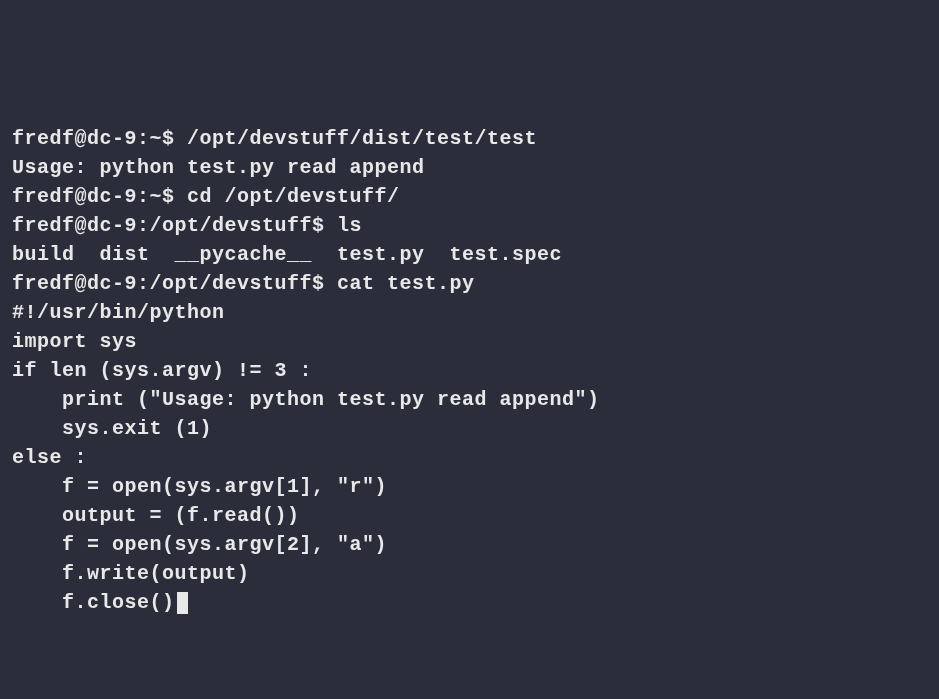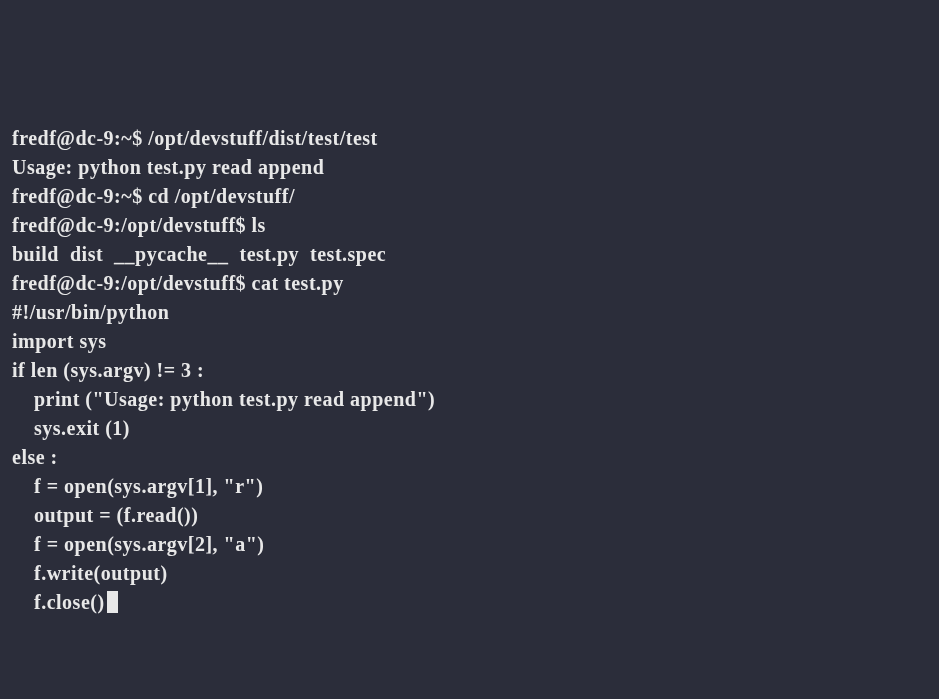--- a/index.html
+++ b/index.html
@@ -10,21 +10,21 @@
       font-size: 20px;
       line-height: 1.45;
       padding: 8px 12px;
       width: 939px;
       height: 699px;
       overflow: hidden;
       white-space: pre;
       letter-spacing: 0.5px;
       font-weight: bold;
     }
-    .terminal-line { display: block; font-family: Liberation Serif, serif; }
+    .terminal-line { display: block; }
     .cursor {
       display: inline-block;
       width: 11px;
       height: 22px;
       background-color: #e8e8e8;
       vertical-align: text-bottom;
       margin-left: 2px;
     }
   </style>
 </head>

